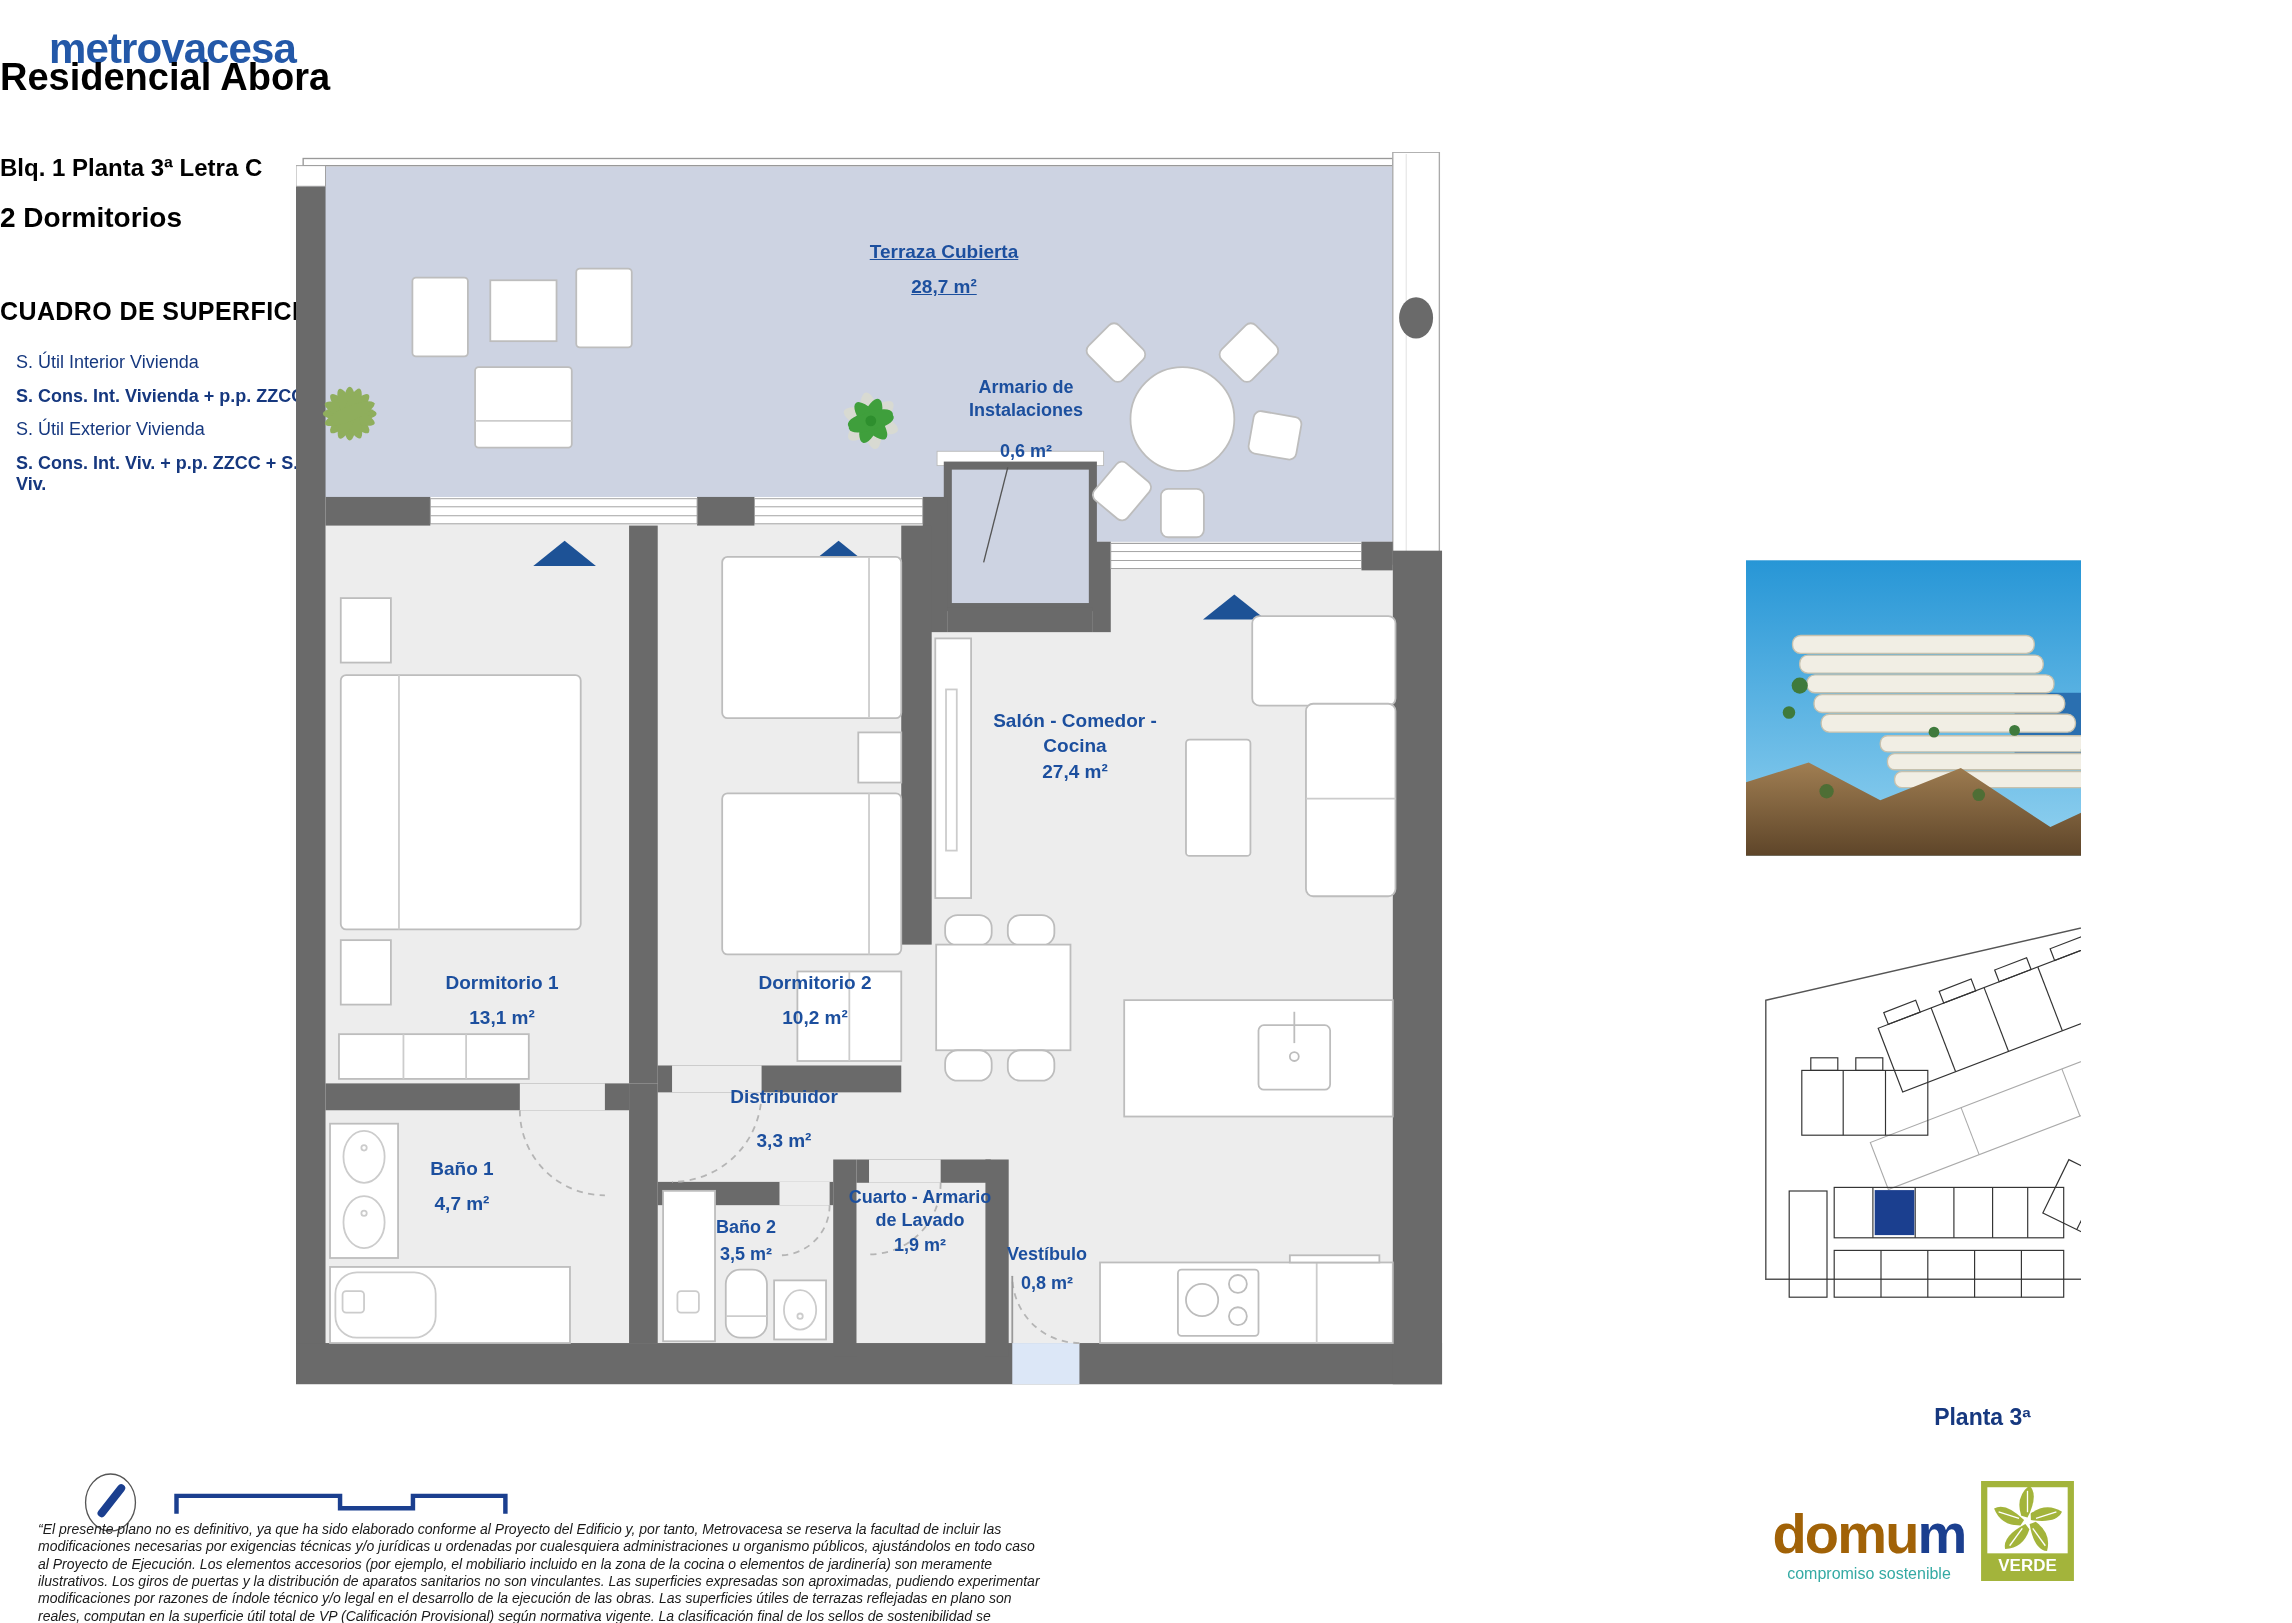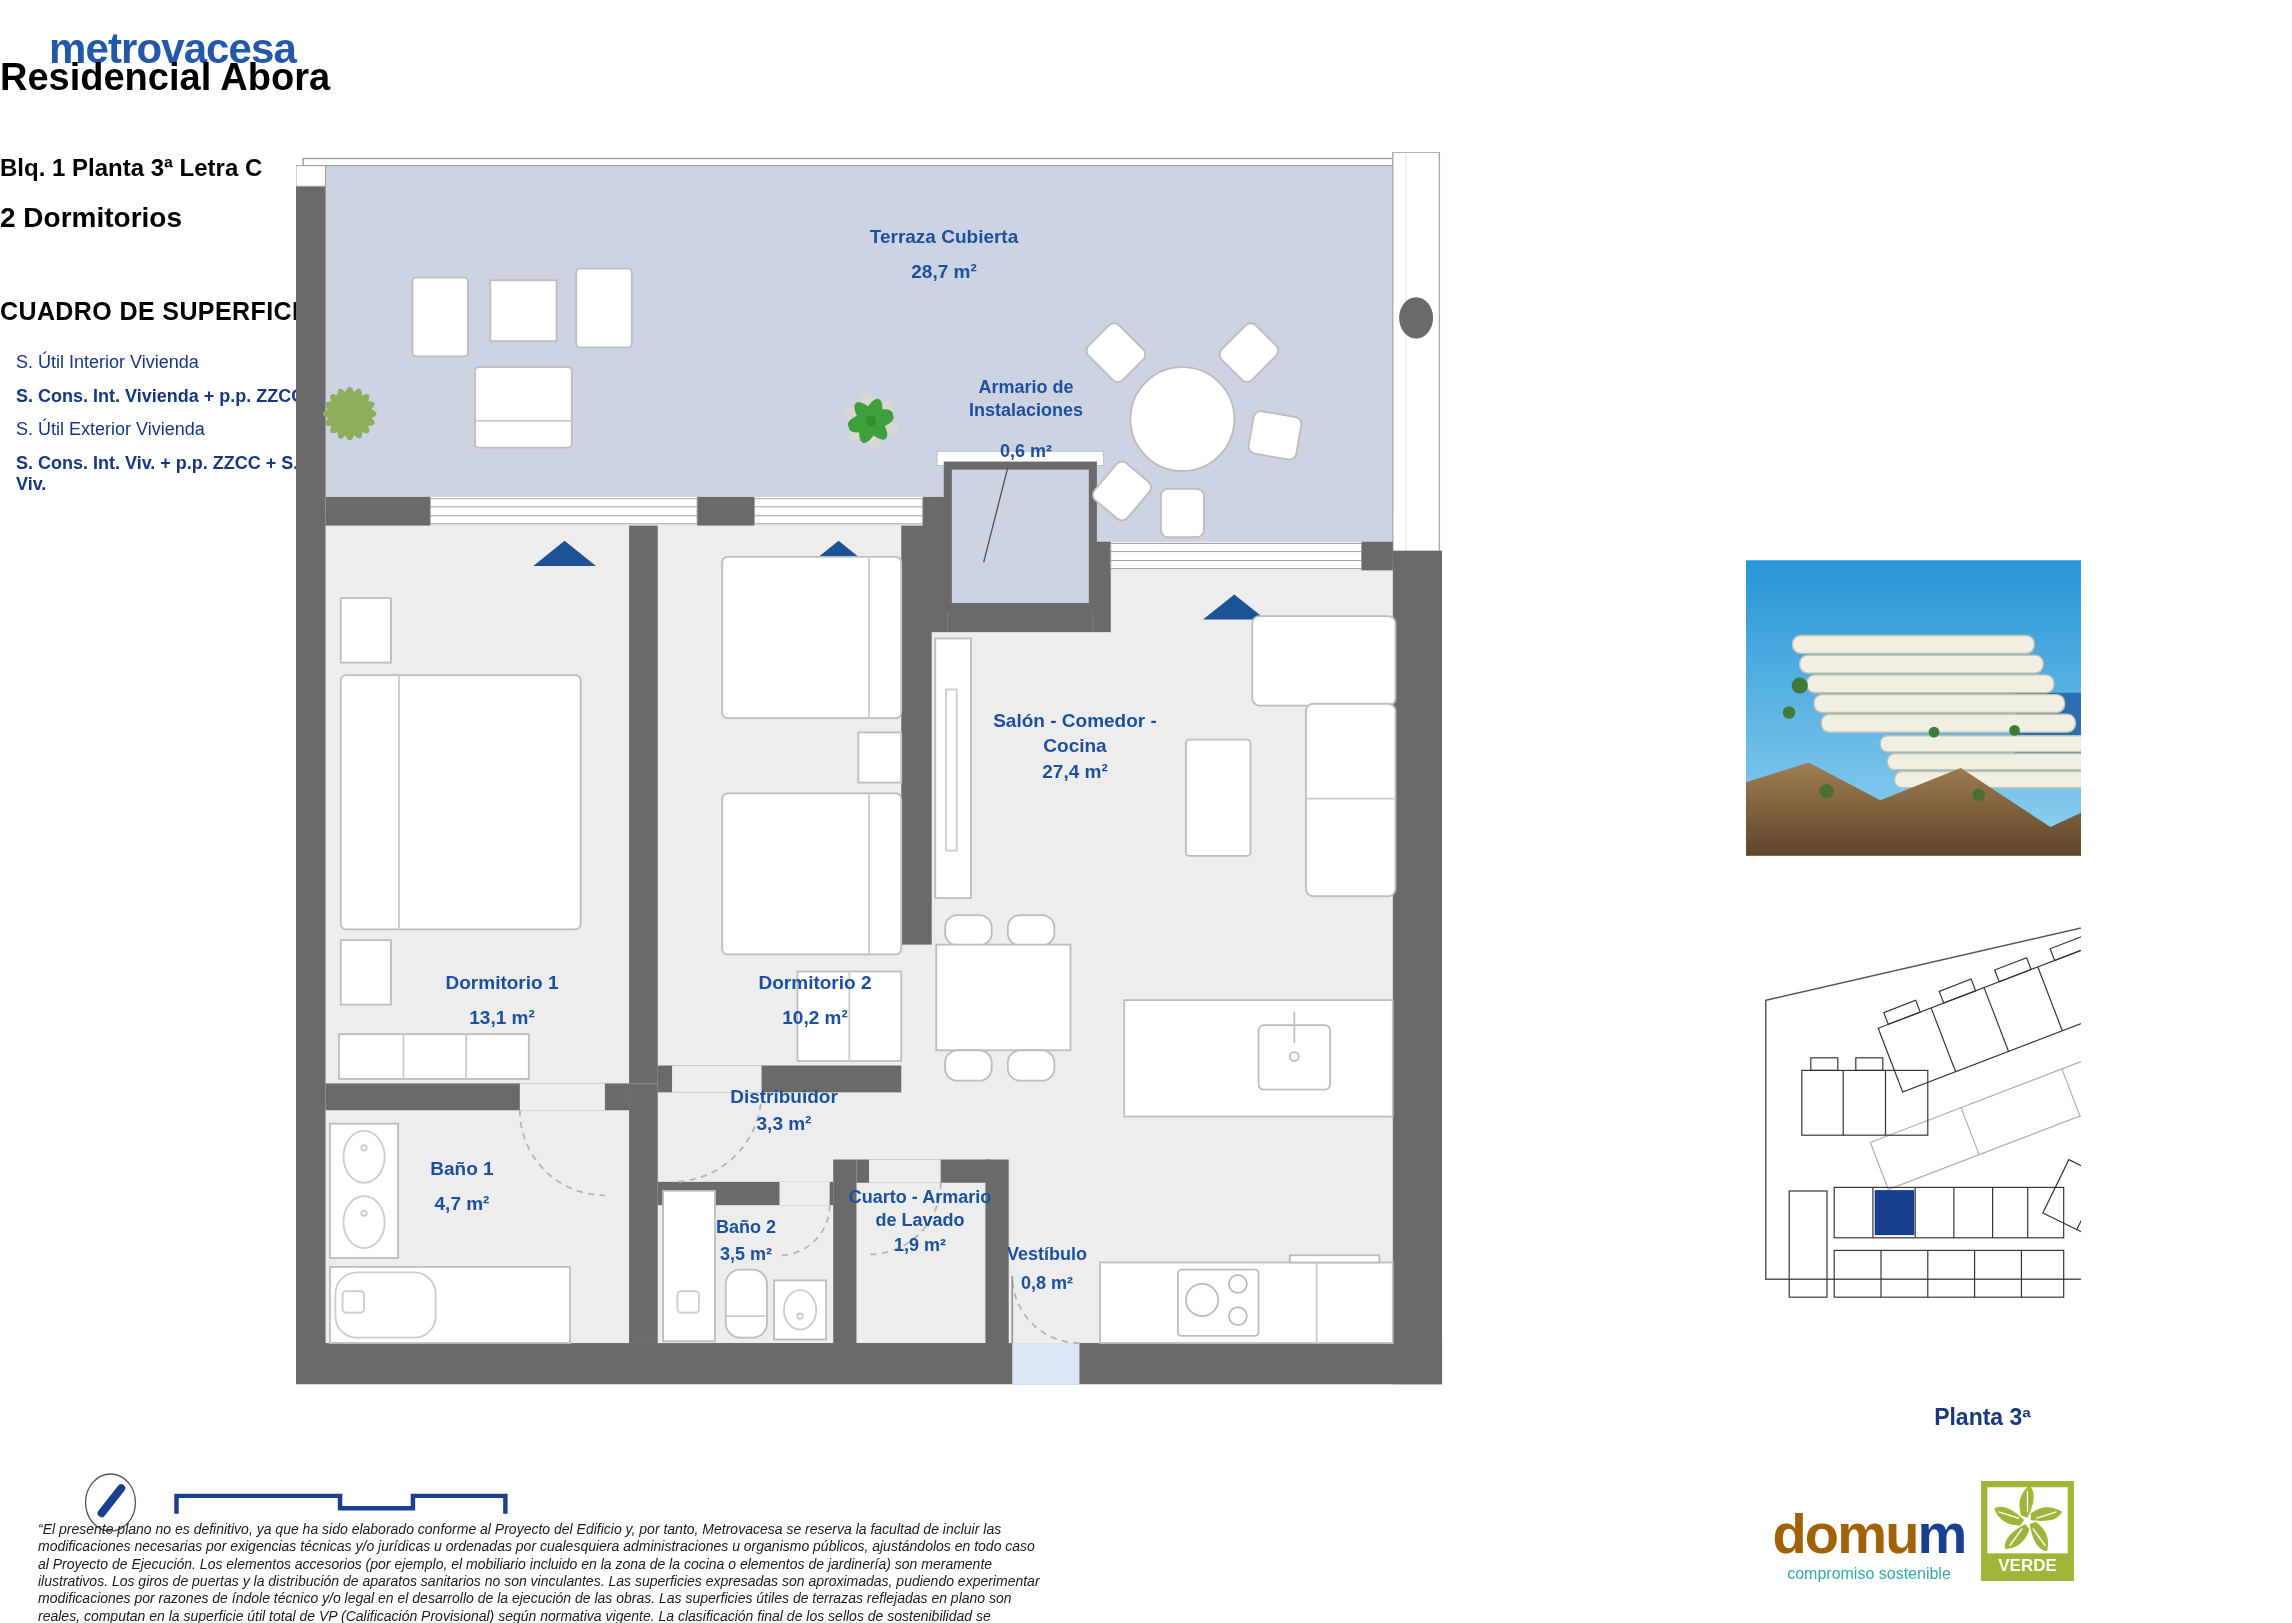--- a/index.html
+++ b/index.html
@@ -363,21 +363,21 @@
         <path d="M520,1050 A100,100 0 0 1 420,1150"></path>
         <path d="M596,1176 A56,56 0 0 1 540,1232"></path>
         <path d="M720,1151 A80,80 0 0 1 640,1231"></path>
         <path d="M875,1330 A75,75 0 0 1 800,1255"></path>
       </g>
       <line x1="800" y1="1255" x2="800" y2="1330" stroke="#999" stroke-width="2"></line>
 
       <line x1="795" y1="352" x2="768" y2="458" stroke="#555" stroke-width="1.5"></line>
     </svg>
 
-    <div class="room-label" style="left:648px;top:73px;">
+    <div class="room-label" style="left:648px;top:88px;text-decoration:underline;">
       <span>Terraza Cubierta</span>
       <span class="room-area">28,7 m²</span>
     </div>
     <div class="room-label small" style="left:730px;top:224px;width:134px;">
       <span>Armario de Instalaciones</span>
       <span class="room-area" style="margin-top:17px;">0,6 m²</span>
     </div>
     <div class="room-label" style="left:206px;top:819px;">
       <span>Dormitorio 1</span>
       <span class="room-area">13,1 m²</span>
@@ -389,21 +389,21 @@
     <div class="room-label" style="left:779px;top:557px;width:166px;">
       <span>Salón - Comedor - Cocina</span>
       <span class="room-area" style="margin-top:1.8px;">27,4 m²</span>
     </div>
     <div class="room-label" style="left:166px;top:1005px;">
       <span>Baño 1</span>
       <span class="room-area">4,7 m²</span>
     </div>
     <div class="room-label" style="left:488px;top:933px;">
       <span>Distribuidor</span>
-      <span class="room-area" style="margin-top:2px;">3,3 m²</span>
+      <span class="room-area" style="margin-top:19px;">3,3 m²</span>
     </div>
     <div class="room-label small" style="left:450px;top:1064px;">
       <span>Baño 2</span>
       <span class="room-area" style="margin-top:3.6px;">3,5 m²</span>
     </div>
     <div class="room-label small" style="left:624px;top:1034px;width:148px;">
       <span>Cuarto - Armario de Lavado</span>
       <span class="room-area" style="margin-top:0.9px;">1,9 m²</span>
     </div>
     <div class="room-label small" style="left:751px;top:1091px;">

